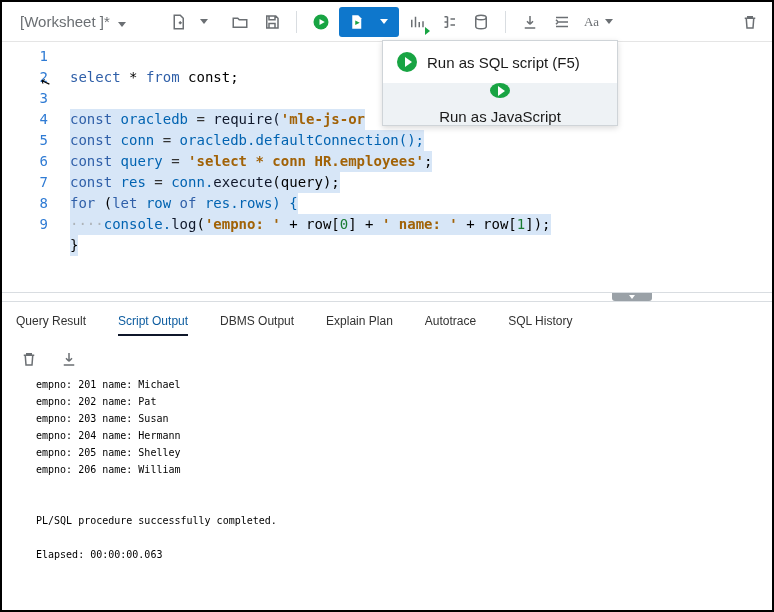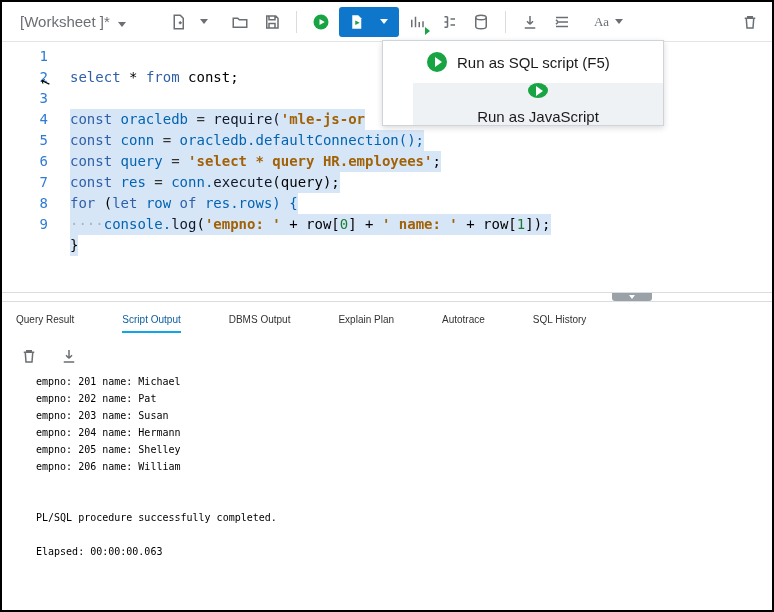--- a/index.html
+++ b/index.html
@@ -52,40 +52,39 @@
     height: 30px;
     padding: 0 4px;
     color: #fff;
     position: relative;
   }
   .tb-run-split .seg {
     display: flex; align-items: center; justify-content: center;
     width: 26px; height: 30px;
   }
   .tb-run-split .chev { border-top-color: #fff; }
-  .Aa { font-family: Georgia, serif; font-size: 13px; color:#6b6f73;margin-left:10px; }
+  .Aa { font-family: Georgia, serif; font-size: 13px; color:#6b6f73; }
   
   .corner-play {
     position: absolute;
     right: 1px; bottom: 1px;
     width: 0; height: 0;
     border-top: 4px solid transparent;
     border-bottom: 4px solid transparent;
     border-left: 5px solid #18a443;
   }
   
   .dropdown {
     position: absolute;
     left: 382px; top: 40px;
-    width: 282px;
+    width: 236px;
     background: #fff;
     border: 1px solid #cfd4d8;
     box-shadow: 0 2px 6px rgba(0,0,0,.15);
     z-index: 50;
-    padding-left: 30px;
   }
   .dropdown .item {
     display: flex; align-items: center; gap: 10px;
     height: 42px;
     padding: 0 14px;
     font-size: 15px;
     color: #1a1a1a;
   }
   .dropdown .item.hover { background: #eef2f5; flex-direction: column; }
   .play-circle {
@@ -149,27 +148,27 @@
     display:flex; align-items:center; justify-content:center;
   }
   .handle-pill::after {
     content:'';
     border-left:3px solid transparent;
     border-right:3px solid transparent;
     border-top:4px solid #fff;
   }
   .tabs {
     display:flex;
-    gap: 48px;
+    gap: 32px;
     padding: 12px 14px 10px;
-    font-size: 10px;
+    font-size: 12px;
     color: #323232;
   }
   .tab { padding-bottom: 6px; }
-  .tab.active { color: #0e5da0; border-bottom: 2px solid #0ea5e9; font-weight:500;}
+  .tab.active { color: #0e5da0; border-bottom: 2px solid #0f172a; font-weight:500;}
   .result-tb {
     display:flex; gap: 22px;
     padding: 4px 18px 8px;
     font-size:18px; color:#6b6f73;
   }
   .output {
     font-family: "Menlo","Consolas",monospace;
     font-size: 10px;
     line-height: 17px;
     padding: 0 10px 10px;
@@ -296,21 +295,21 @@
     <div>6</div>
     <div>7</div>
     <div>8</div>
     <div>9</div>
   </div>
   <div class="code">
 <span class="ln"><span class="k">select</span><span> * </span><span class="k">from</span><span> const;</span></span>
 <span class="ln"> </span>
 <span class="ln sel"><span class="k">const</span><span class="id"> oracledb </span><span class="punct">=</span><span class="fn"> require(</span><span class="str">'mle-js-or</span></span>
 <span class="ln sel"><span class="k">const</span><span class="id"> conn </span><span class="punct">=</span><span class="id"> oracledb.default</span><span class="id">Connection();</span></span>
-<span class="ln sel"><span class="k">const</span><span class="id"> query </span><span class="punct">=</span><span class="str"> 'select * query HR.employees'</span><span>;</span></span>
+<span class="ln sel"><span class="k">const</span><span class="id"> query </span><span class="punct">=</span><span class="str"> 'select * conn HR.employees'</span><span>;</span></span>
 <span class="ln sel"><span class="k">const</span><span class="id"> res </span><span class="punct">=</span><span class="id"> conn.</span><span class="fn">execute</span><span>(query);</span></span>
 <span class="ln sel"><span class="k">for</span><span> (</span><span class="k">let</span><span class="id"> row </span><span class="k">of</span><span class="id"> res.rows) {</span></span>
 <span class="ln sel"><span class="dots">····</span><span class="id">console.</span><span class="fn">log</span><span>(</span><span class="str">'empno: '</span><span> + row[</span><span class="num">0</span><span>] + </span><span class="str">' name: '</span><span> + row[</span><span class="num">1</span><span>]);</span></span>
 <span class="ln sel"><span>}</span></span>
   </div>
 </div>
 
 <div class="drag-handle">
   <div class="handle-pill"></div>
 </div>

